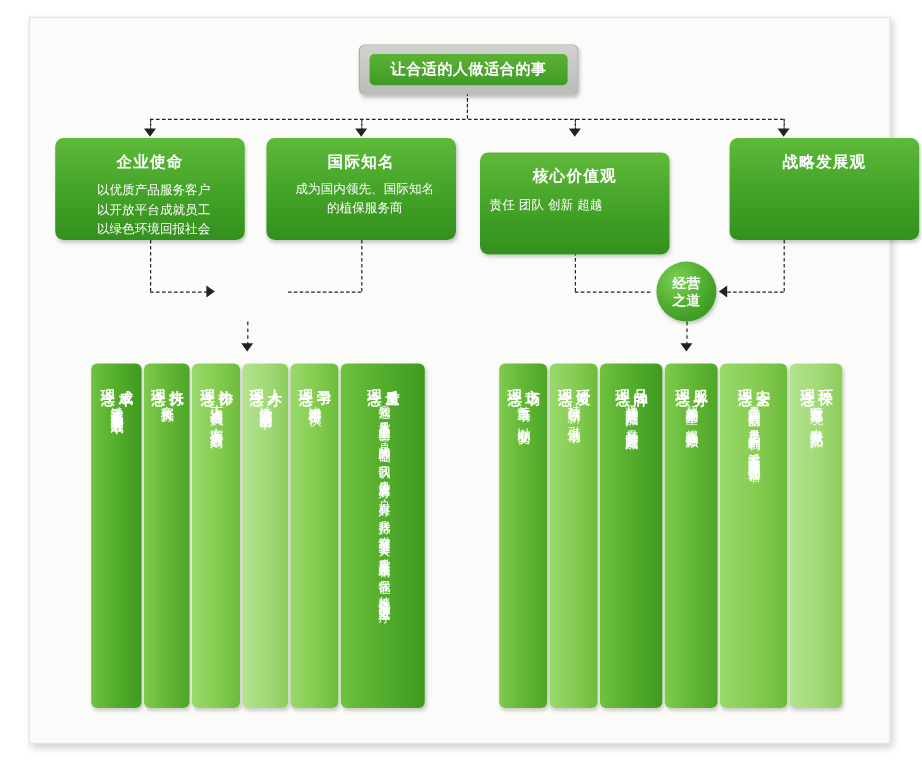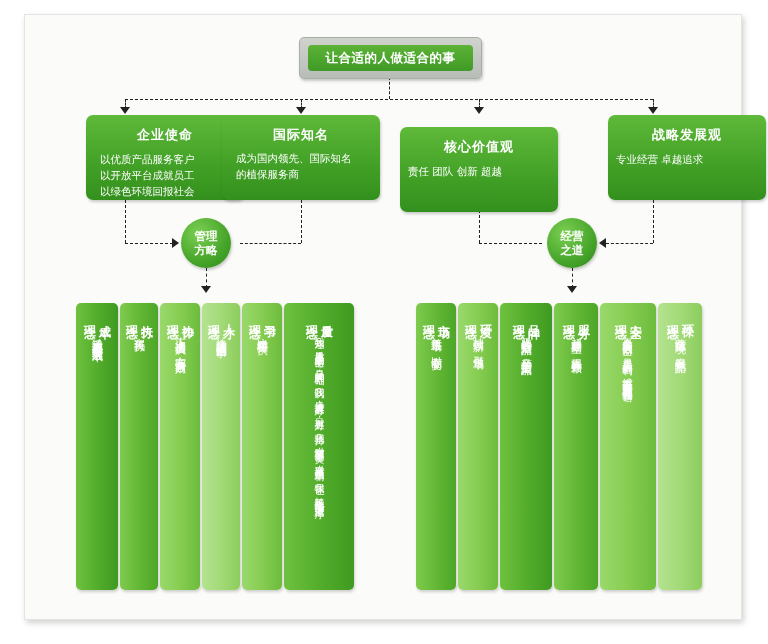--- a/index.html
+++ b/index.html
@@ -77,24 +77,24 @@
     letter-spacing: 1px;
   }
   .t1-body {
     font-size: 10.5px;
     line-height: 16px;
     margin-top: 7px;
     text-align: left;
     padding: 0 8px;
   }
   .t1-body.left {
-    text-align: left;
+    text-align: center;
     padding-left: 14px;
   }
-  #t1-0 { left: 46px;  width: 158px; margin-left: 40px; }
+  #t1-0 { left: 46px;  width: 158px; }
   #t1-1 { left: 222px; width: 158px; }
   #t1-2 { left: 400px; width: 158px; margin-top: 12px; }
   #t1-3 { left: 608px; width: 158px; }
 
   
   .circle {
     position: absolute;
     width: 50px;
     height: 50px;
     border-radius: 50%;
@@ -233,27 +233,22 @@
     <div class="t1-title">国际知名</div>
     <div class="t1-body left" style="white-space:pre-line;font-family:Liberation Mono, monospace;">成为国内领先、国际知名
 的植保服务商</div>
   </div>
   <div class="t1" id="t1-2">
     <div class="t1-title">核心价值观</div>
     <div class="t1-body" style="white-space:pre-line;">责任 团队 创新 超越</div>
   </div>
   <div class="t1" id="t1-3">
     <div class="t1-title">战略发展观</div>
-    <div class="t1-body" style="white-space:pre-line;">专业经营 卓越追求</div>
-  </div>
-
-  <div class="circle" id="circle-left">
-    <span style="white-space:pre-line;">管理
-方略</span>
-  </div>
+  </div>
+
   <div class="circle" id="circle-right">
     <span style="white-space:pre-line;">经营
 之道</span>
   </div>
 
   <div class="col dark" style="left:76px;  width:42px; height:287px;">
     <div class="col-title">成本
 理念</div>
     <div class="col-body">缺乏成本意识是企业最大的成本</div>
   </div>

